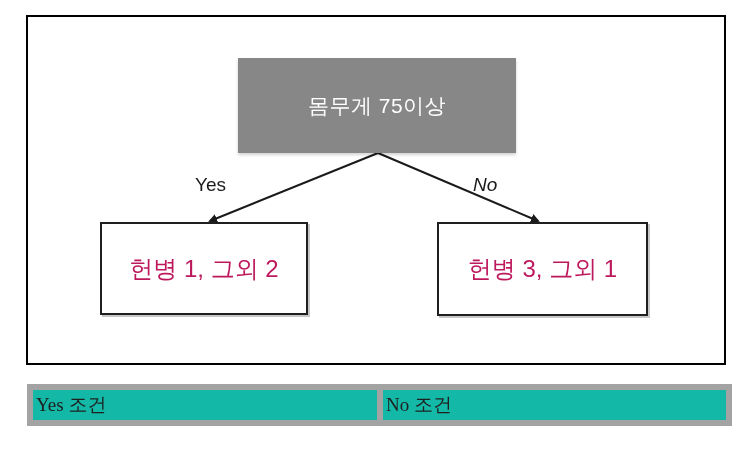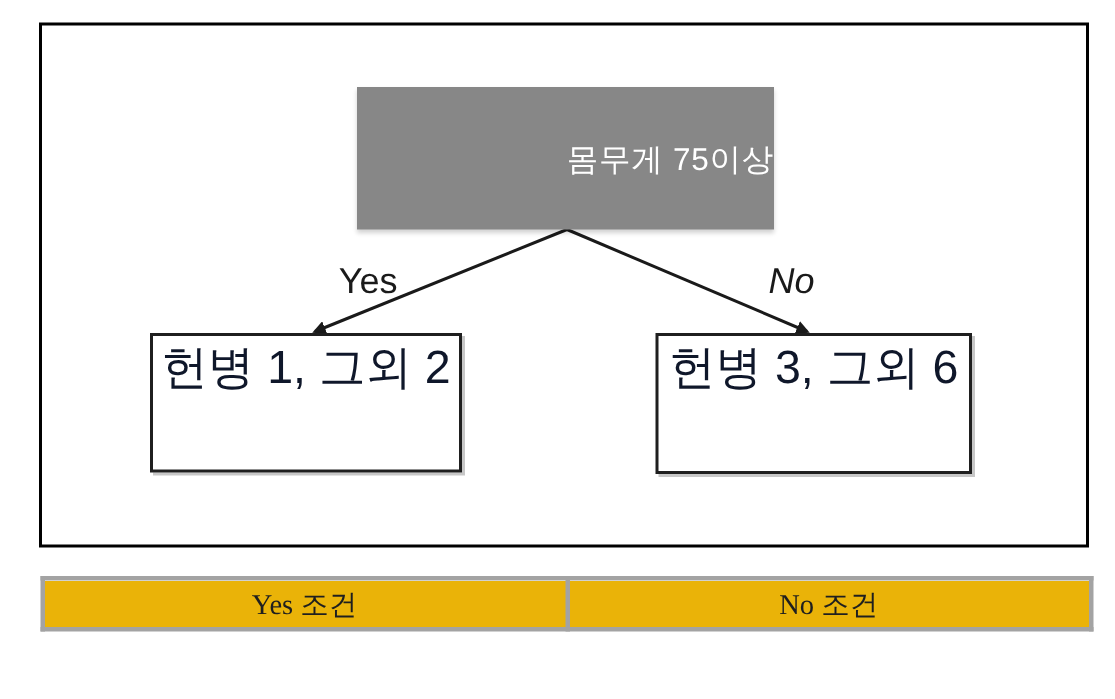--- a/index.html
+++ b/index.html
@@ -27,66 +27,65 @@
     position: absolute; left: 0; top: 0;
     width: 696px; height: 346px;
     pointer-events: none;
   }
   .root-node {
     position: absolute;
     left: 210px; top: 41px;
     width: 278px; height: 95px;
     background: #878787;
     color: #ffffff;
-    display: flex; align-items: center; justify-content: flex-end;
+    display: flex; align-items: center; justify-content: center;
     font-size: 21px;
     letter-spacing: 0.5px;
     box-shadow: 0 2px 3px rgba(0,0,0,0.18);
   }
   .branch-label {
     position: absolute;
     width: 70px;
-    text-align: right;
-    font-size: 24px;
+    text-align: left;
+    font-size: 19px;
     color: #1a1a1a;
   }
   .branch-label.yes { left: 167px; top: 157px; }
   .branch-label.no  { left: 445px; top: 157px; font-style: italic; }
   .leaf-node {
     position: absolute;
     width: 208px; height: 93px;
     border: 2px solid #1f1f1f;
     background: #ffffff;
-    color: #0f172a;
-    display: flex; align-items: flex-start; justify-content: center;
-    font-size: 31px;
+    color: #be185d;
+    display: flex; align-items: center; justify-content: center;
+    font-size: 24px;
     box-shadow: 2px 2px 0 rgba(0,0,0,0.22);
   }
   .leaf-node.left  { left: 72px;  top: 205px; }
   .leaf-node.right { left: 409px; top: 205px; width: 211px; height: 94px; }
   
   .result-table {
     position: absolute;
     left: 27px; top: 384px;
     width: 699px;
     border-collapse: collapse;
     font-family: "Liberation Serif", "DejaVu Serif", serif;
     font-size: 19px;
     color: #1f1f1f;
     table-layout: fixed;
   }
   .result-table td {
-    border: 3px solid #a3a3a3;
+    border: 6px solid #a3a3a3;
     padding: 2px 4px 2px 3px;
     height: 34px;
     vertical-align: middle;
-    background: #eab308;
+    background: #14b8a6;
     white-space: nowrap;
     overflow: hidden;
-    text-align: center;
   }
   .result-table col.c1 { width: 350px; }
   .result-table col.c2 { width: 349px; }
 </style>
 </head>
 <body>
 
 <div class="canvas">
 
   <div class="diagram-frame">
@@ -105,21 +104,21 @@
       <span>몸무게 75이상</span>
     </div>
 
     <div class="branch-label yes">Yes</div>
     <div class="branch-label no">No</div>
 
     <div class="leaf-node left">
       <span>헌병 1, 그외 2</span>
     </div>
     <div class="leaf-node right">
-      <span>헌병 3, 그외 6</span>
+      <span>헌병 3, 그외 1</span>
     </div>
 
   </div>
 
   <table class="result-table">
     <colgroup>
         <col class="c1">
         <col class="c2">
       </colgroup>
     <tbody>

